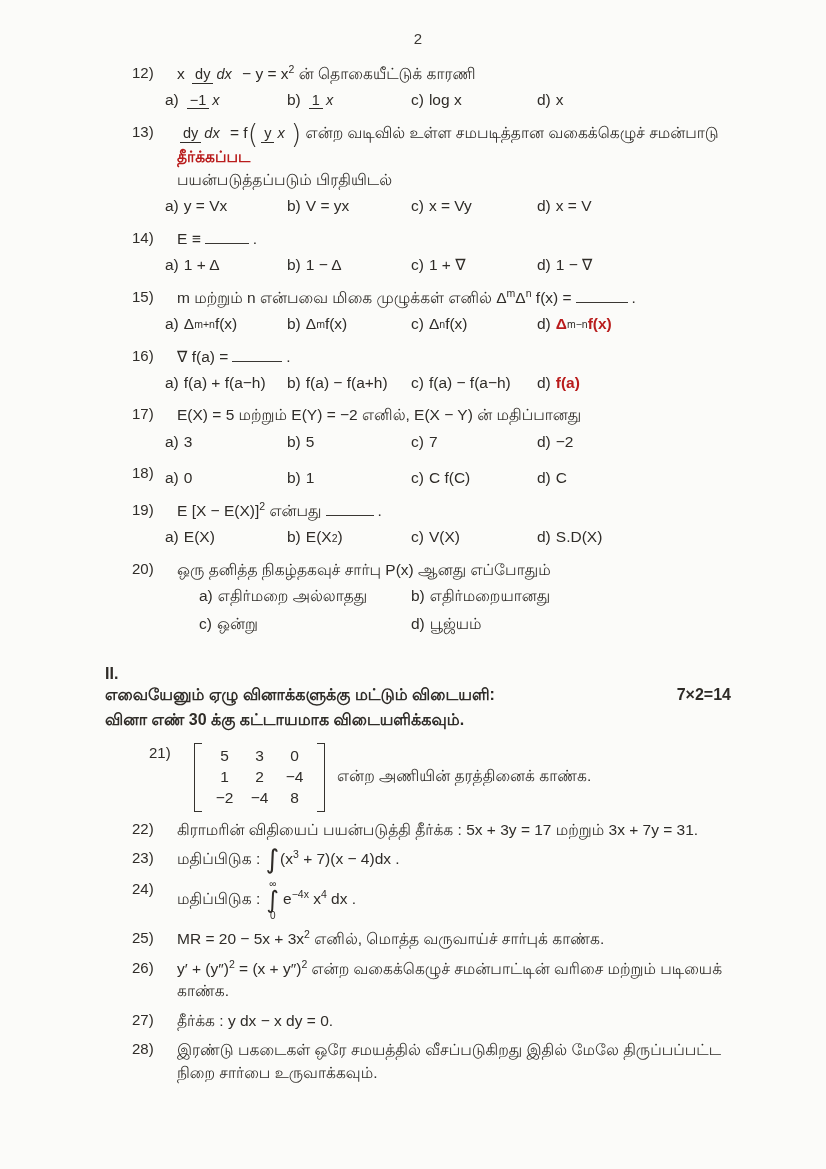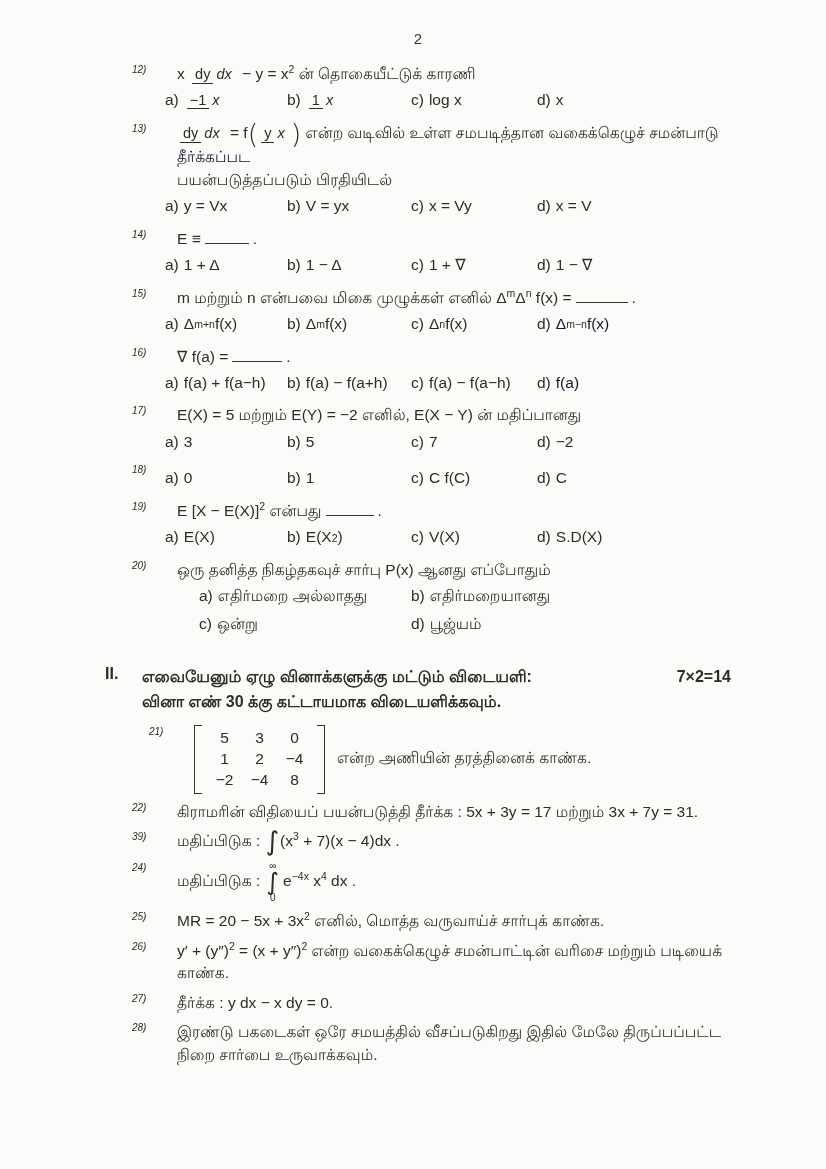--- a/index.html
+++ b/index.html
@@ -9,55 +9,55 @@
     font-family:"Liberation Sans", sans-serif;
     color:#2f2c28;
     overflow:hidden;
   }
   .page { position:relative; width:826px; height:1169px; padding:30px 95px 0 105px; }
   .page-number { text-align:center; font-size:15px; margin-bottom:16px; color:#3a3733; }
 
   .qlist { margin-left:27px; }
   .q { display:flex; margin-bottom:4px; }
   .part2 .q { margin-bottom:7px; }
-  .qno { width:45px; flex-shrink:0; font-size:10px; padding-top:1px;font-style:italic; }
+  .qno { width:45px; flex-shrink:0; font-size:15px; padding-top:1px; }
   .q.qind .qno { padding-left:17px; width:62px; }
   .qbody { flex:1; font-size:15.5px; line-height:1.45; }
   .qline { min-height:22px; }
 
   .opts { display:flex; margin:4px 0 6px -12px; }
   .opt { min-width:122px; white-space:nowrap; display:flex; align-items:center; }
   .opt:nth-child(2){ min-width:124px; }
   .opt:nth-child(3){ min-width:126px; }
   .opts.opts2 { display:grid; grid-template-columns:212px 1fr; row-gap:5px; margin-left:22px; }
   .olabel { margin-right:5px; }
 
   sup { font-size:10.5px; line-height:0; }
-  .fade { color:#0f172a; }
+  .fade { color:#b91c1c;font-weight:bold; }
 
   .blank { display:inline-block; border-bottom:1.1px solid #3a3733; height:15px; vertical-align:baseline; margin:0 4px; }
 
   .frac { display:inline-flex; flex-direction:row; text-align:center; vertical-align:middle; margin:0 3px; line-height:1.12; font-size:14.5px; }
   .fn { border-bottom:1.2px solid currentColor; padding:0 3px; }
   .fd { padding:0 3px;font-style:italic; }
 
   .big { font-size:27px; font-weight:300; vertical-align:middle; line-height:0.9; font-family:"DejaVu Sans", sans-serif; }
   .intsym { font-size:26px; vertical-align:middle; line-height:0.9; font-family:"DejaVu Sans", sans-serif; margin:0 1px; }
   .intlim { display:inline-flex; flex-direction:column; align-items:center; vertical-align:middle; line-height:1; margin:0 4px 0 2px; }
   .intlim .lim { font-size:10px; }
   .intlim .isym { font-size:24px; line-height:0.95; font-family:"DejaVu Sans", sans-serif; }
 
   .matrix { display:inline-flex; align-items:stretch; vertical-align:middle; margin-right:12px; }
   .mbl { width:8px; border:1.6px solid #35322e; border-right:none; }
   .mbr { width:8px; border:1.6px solid #35322e; border-left:none; }
   .mrows { display:flex; flex-direction:column; padding:3px 5px; }
   .mrow { display:flex; }
   .mcell { width:35px; text-align:center; font-size:15.5px; line-height:1.35; }
 
-  .sec { display:flex; font-weight:bold; margin:24px 0 10px 0; font-size:16px; }
+  .sec { display:flex; font-weight:bold; margin:24px 0 10px 0; font-size:16px;flex-direction:column; }
   .secno { width:37px; flex-shrink:0; }
   .secbody { flex:1; }
   .secline1 { display:flex; line-height:1.5; }
   .marks { margin-left:auto; }
   .secline2 { line-height:1.6; }
 </style>
 </head>
 <body>
 
 <div class="page">
@@ -345,21 +345,21 @@
             </span><span>என்ற அணியின் தரத்தினைக் காண்க.</span></div>
         </div>
       </div>
       <div class="q">
         <div class="qno">22)</div>
         <div class="qbody">
           <div class="qline"><span>கிராமரின் விதியைப் பயன்படுத்தி தீர்க்க : 5x + 3y = 17 மற்றும் 3x + 7y = 31.</span></div>
         </div>
       </div>
       <div class="q">
-        <div class="qno">39)</div>
+        <div class="qno">23)</div>
         <div class="qbody">
           <div class="qline"><span>மதிப்பிடுக : </span><span class="intsym">∫</span><span>(x</span><sup>3</sup><span> + 7)(x − 4)dx .</span></div>
         </div>
       </div>
       <div class="q">
         <div class="qno">24)</div>
         <div class="qbody">
           <div class="qline"><span>மதிப்பிடுக : </span><span class="intlim">
               <span class="lim">∞</span>
               <span class="isym">∫</span>

